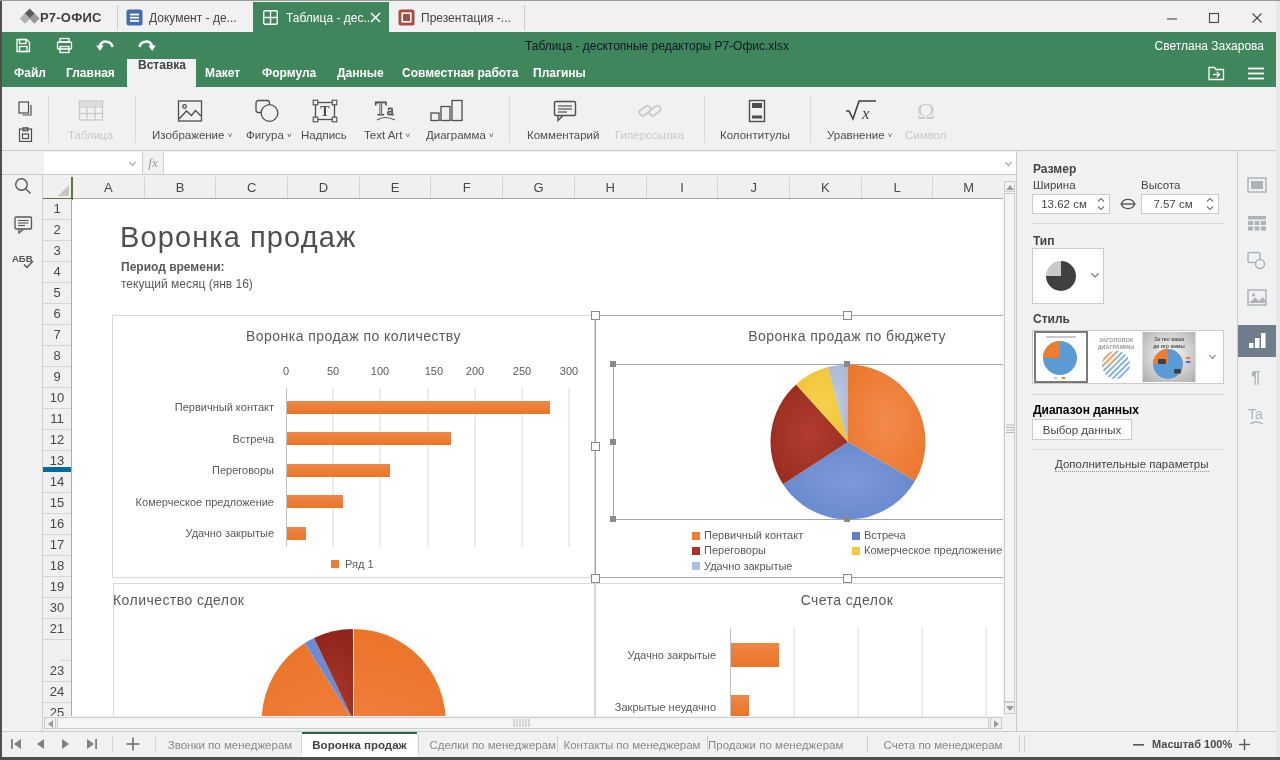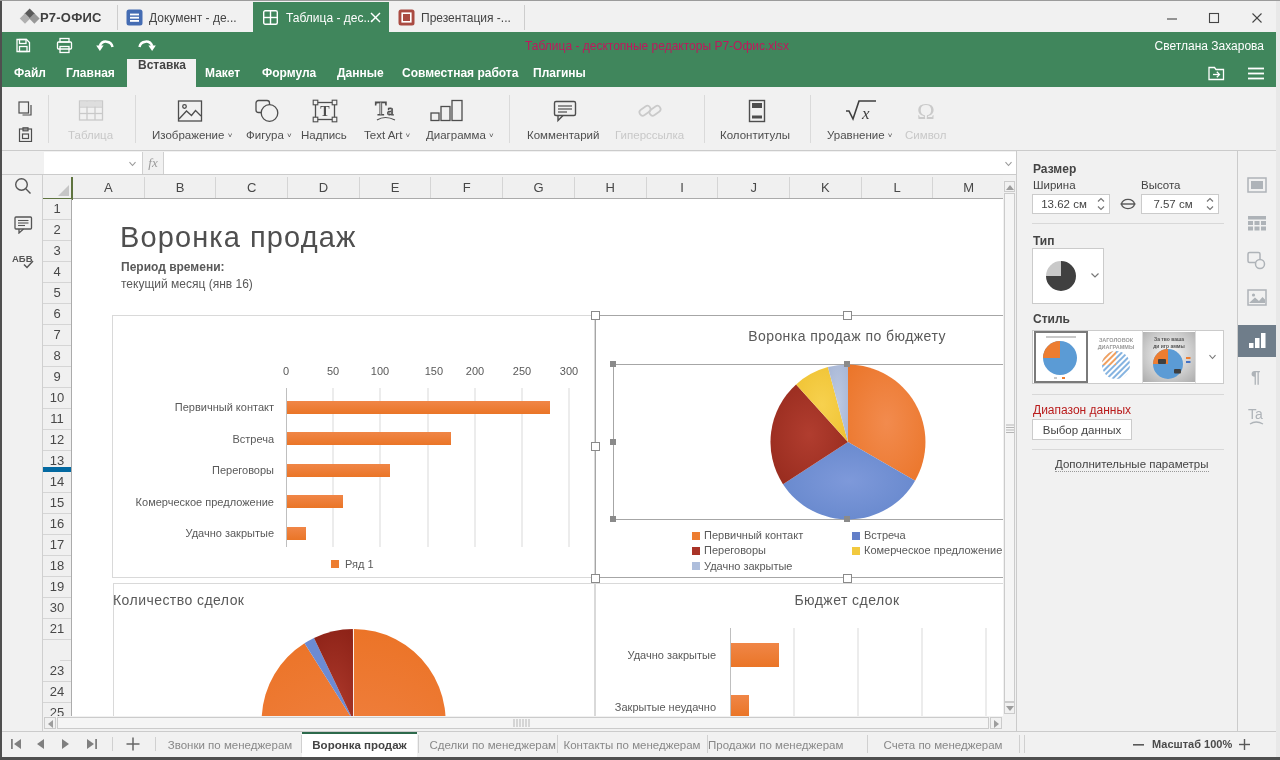--- a/index.html
+++ b/index.html
@@ -83,21 +83,21 @@
     </g>
   </svg>
 <svg class="a" style="left:96px;top:38px" width="20" height="15" viewBox="0 0 20 15">
 <path d="M3.8 8 A6.6 6.6 0 0 1 16.5 9" stroke="#fff" stroke-width="2.5" fill="none"></path>
 <path d="M0.2 7.6 L7.6 7.6 L3.9 13 Z" fill="#fff"></path>
   </svg>
 <svg class="a" style="left:136px;top:38px" width="20" height="15" viewBox="0 0 20 15">
 <path d="M3.5 9 A6.6 6.6 0 0 1 16.2 8" stroke="#fff" stroke-width="2.5" fill="none"></path>
 <path d="M19.8 7.6 L12.4 7.6 L16.1 13 Z" fill="#fff"></path>
   </svg>
-<div class="a" style="left:525px;top:39px;font-size:12px;color:#be185d">Таблица - десктопные редакторы Р7-Офис.xlsx</div>
+<div class="a" style="left:525px;top:39px;font-size:12px;color:#0f172a">Таблица - десктопные редакторы Р7-Офис.xlsx</div>
 <div class="a" style="right:16px;top:39px;font-size:12px;color:#fff">Светлана Захарова</div>
 <div class="a" style="left:2px;top:59px;width:1274px;height:28px;background:#40865C"></div>
 <div class="a" style="left:14px;top:66px;font-size:12px;font-weight:bold;color:#fff">Файл</div>
 <div class="a" style="left:66px;top:66px;font-size:12px;font-weight:bold;color:#fff">Главная</div>
 <div class="a" style="left:205px;top:66px;font-size:12px;font-weight:bold;color:#fff">Макет</div>
 <div class="a" style="left:262px;top:66px;font-size:12px;font-weight:bold;color:#fff">Формула</div>
 <div class="a" style="left:337px;top:66px;font-size:12px;font-weight:bold;color:#fff">Данные</div>
 <div class="a" style="left:402px;top:66px;font-size:12px;font-weight:bold;color:#fff">Совместная работа</div>
 <div class="a" style="left:533px;top:66px;font-size:12px;font-weight:bold;color:#fff">Плагины</div>
 <div class="a" style="left:127px;top:59px;width:69px;height:28px;background:#f1f1f1"></div>
@@ -303,20 +303,21 @@
 <div style="position:absolute;left:17px;top:441px;width:28px;height:21px;border-bottom:1px solid #d5d5d5;text-align:right;font-size:13px;color:#484848;line-height:20px">22</div>
 <div style="position:absolute;left:0;top:462px;width:28px;height:21px;border-bottom:1px solid #d5d5d5;text-align:center;font-size:13px;color:#484848;line-height:20px">23</div>
 <div style="position:absolute;left:0;top:483px;width:28px;height:21px;border-bottom:1px solid #d5d5d5;text-align:center;font-size:13px;color:#484848;line-height:20px">24</div>
 <div style="position:absolute;left:0;top:504px;width:28px;height:21px;border-bottom:1px solid #d5d5d5;text-align:center;font-size:13px;color:#484848;line-height:20px">25</div>
 </div>
 <div class="a" style="left:73px;top:199px;width:930px;height:517px;background:#fff;overflow:hidden">
 <div class="a" style="left:47px;top:22px;font-size:29px;color:#4f4f4f;letter-spacing:1.1px;white-space:nowrap">Воронка продаж</div>
 <div class="a" style="left:48px;top:61px;font-size:12px;font-weight:bold;color:#595959">Период времени:</div>
 <div class="a" style="left:48px;top:78px;font-size:12px;color:#595959">текущий месяц (янв 16)</div>
 <div class="a" style="left:39px;top:116px;width:483px;height:263px;background:#fff;border:1px solid #d9d9d9"></div>
+<div class="a ct" style="left:39px;top:129px;width:483px;text-align:center">Воронка продаж по количеству</div>
 <div class="a cl" style="left:198px;top:166px;width:30px;text-align:center">0</div>
 <div class="a cl" style="left:245px;top:166px;width:30px;text-align:center">50</div>
 <div class="a cl" style="left:292px;top:166px;width:30px;text-align:center">100</div>
 <div class="a cl" style="left:340px;top:166px;width:30px;text-align:right">150</div>
 <div class="a cl" style="left:387px;top:166px;width:30px;text-align:center">200</div>
 <div class="a cl" style="left:434px;top:166px;width:30px;text-align:center">250</div>
 <div class="a cl" style="left:481px;top:166px;width:30px;text-align:center">300</div>
 <svg class="a" style="left:213px;top:189px" width="300" height="160" viewBox="0 0 300 160">
 <line x1="47" y1="0" x2="47" y2="159" stroke="#d9d9d9" stroke-width="1"></line>
 <line x1="94" y1="0" x2="94" y2="159" stroke="#d9d9d9" stroke-width="1"></line>
@@ -350,21 +351,21 @@
           <stop offset="0%" stop-color="#b03b2d"></stop>
           <stop offset="100%" stop-color="#8e2318"></stop>
         </radialGradient>
       </defs>
 <path d="M92.5 92.0 L92.5 0.0 A92 92 0 1 1 43.5 14.2 Z" fill="url(#og3)"></path>
 <path d="M92.5 92.0 L43.5 14.2 A92 92 0 0 1 53.0 8.9 Z" fill="#6c8bd3"></path>
 <path d="M92.5 92.0 L53.0 8.9 A92 92 0 0 1 91.9 0.0 Z" fill="url(#rg3)"></path>
 <line x1="92.5" y1="92" x2="92.5" y2="0" stroke="#fff" stroke-width="0.8"></line>
 </svg>
 <div class="a" style="left:522px;top:384px;width:408px;height:135px;background:#fff;border-top:1px solid #d9d9d9;border-left:1px solid #d9d9d9"></div>
-<div class="a ct" style="left:567px;top:393px;width:414px;text-align:center">Бюджет сделок</div>
+<div class="a ct" style="left:567px;top:393px;width:414px;text-align:center">Счета сделок</div>
 <svg class="a" style="left:657px;top:429px" width="273" height="88" viewBox="0 0 273 88">
 <line x1="64" y1="0" x2="64" y2="88" stroke="#d9d9d9" stroke-width="1"></line>
 <line x1="128" y1="0" x2="128" y2="88" stroke="#d9d9d9" stroke-width="1"></line>
 <line x1="192" y1="0" x2="192" y2="88" stroke="#d9d9d9" stroke-width="1"></line>
 <line x1="256" y1="0" x2="256" y2="88" stroke="#d9d9d9" stroke-width="1"></line>
 <line x1="0.5" y1="0" x2="0.5" y2="88" stroke="#bfbfbf" stroke-width="1"></line>
 </svg>
 <div class="a" style="left:658px;top:444px;width:48px;height:24px;background:linear-gradient(#f08647,#ea7527)"></div>
 <div class="a" style="left:658px;top:496px;width:18px;height:21px;background:linear-gradient(#f08647,#ea7527)"></div>
 <div class="a cl" style="left:487px;top:450px;width:156px;text-align:right">Удачно закрытые</div>
@@ -544,21 +545,21 @@
 <rect x="15" y="27" width="8" height="5" rx="1" fill="#3f3f3f"></rect>
     <rect x="31" y="37" width="7" height="4.5" rx="1" fill="#3f3f3f"></rect>
 <rect x="43" y="25" width="4.5" height="2" fill="#ed7d31"></rect>
     <rect x="43" y="29" width="4.5" height="2" fill="#4472c4"></rect>
 </svg>
 <div class="a" style="left:1195px;top:331px;width:1px;height:52px;background:#dcdcdc"></div>
 <svg class="a" style="left:1208px;top:354px" width="9" height="6" viewBox="0 0 9 6">
     <path d="M1.5 1.2 L4.5 4.5 L7.5 1.2" stroke="#777" stroke-width="1.1" fill="none"></path>
   </svg>
 <div class="a" style="left:1032px;top:394px;width:192px;height:1px;background:#d8d8d8"></div>
-<div class="a" style="left:1033px;top:403px;font-size:12px;font-weight:normal;color:#b91c1c">Диапазон данных</div>
+<div class="a" style="left:1033px;top:403px;font-size:12px;font-weight:bold;color:#000000">Диапазон данных</div>
 <div class="a" style="left:1032px;top:419px;width:100px;height:21px;background:#fff;border:1px solid #cbcbcb;text-align:center;font-size:11.5px;color:#444;line-height:20px">Выбор данных</div>
 <div class="a" style="left:1032px;top:449px;width:192px;height:1px;background:#d8d8d8"></div>
 <div class="a" style="left:1055px;top:458px;font-size:11.5px;color:#444;border-bottom:1px dotted #999;padding-bottom:1px">Дополнительные параметры</div>
 <div class="a" style="left:1237px;top:151px;width:39px;height:580px;background:#f1f1f1;border-left:1px solid #cbcbcb"></div>
 <svg class="a" style="left:1247px;top:176px" width="20" height="18" viewBox="0 0 20 18">
     <rect x="1" y="2" width="18" height="14" fill="none" stroke="#aeb3b8" stroke-width="1.5"></rect>
     <rect x="4" y="5" width="12" height="8" fill="#aeb3b8"></rect>
   </svg>
 <svg class="a" style="left:1247px;top:214px" width="20" height="18" viewBox="0 0 20 18">
     <g fill="#aeb3b8">

